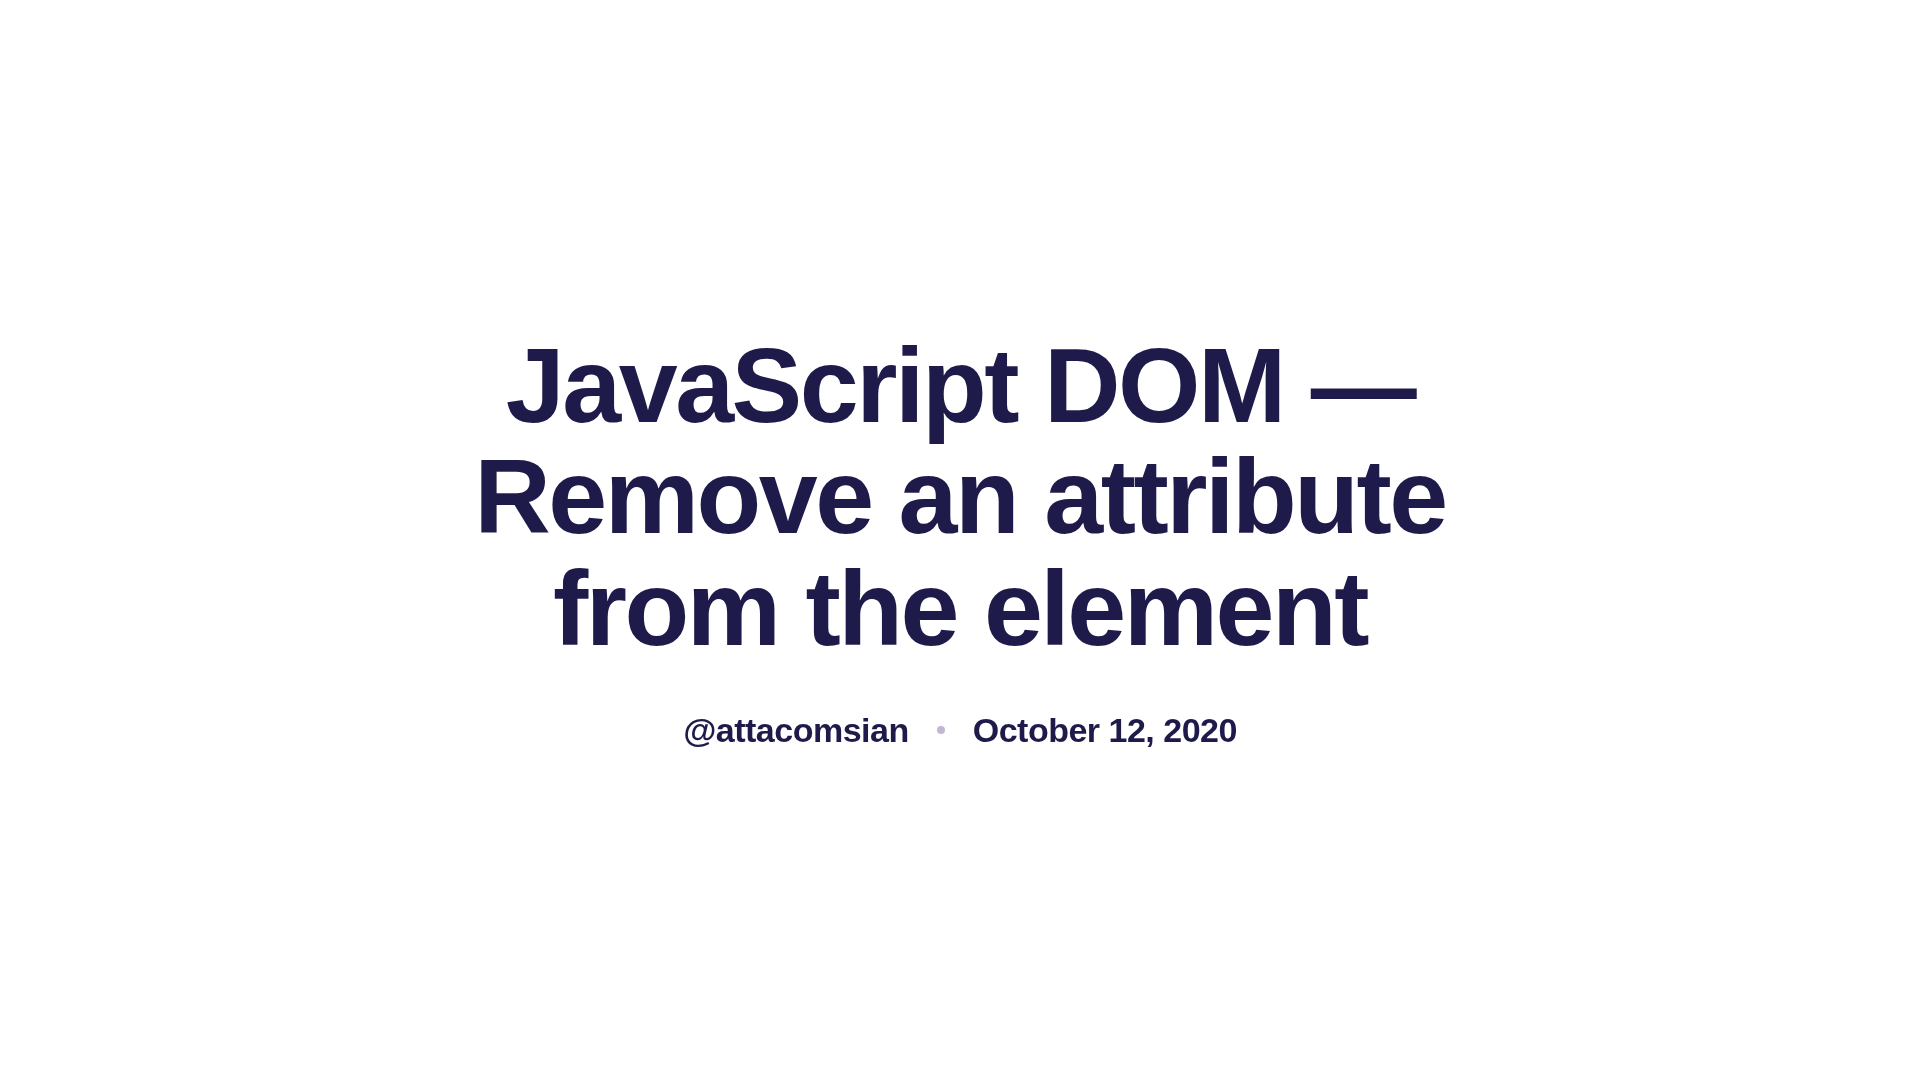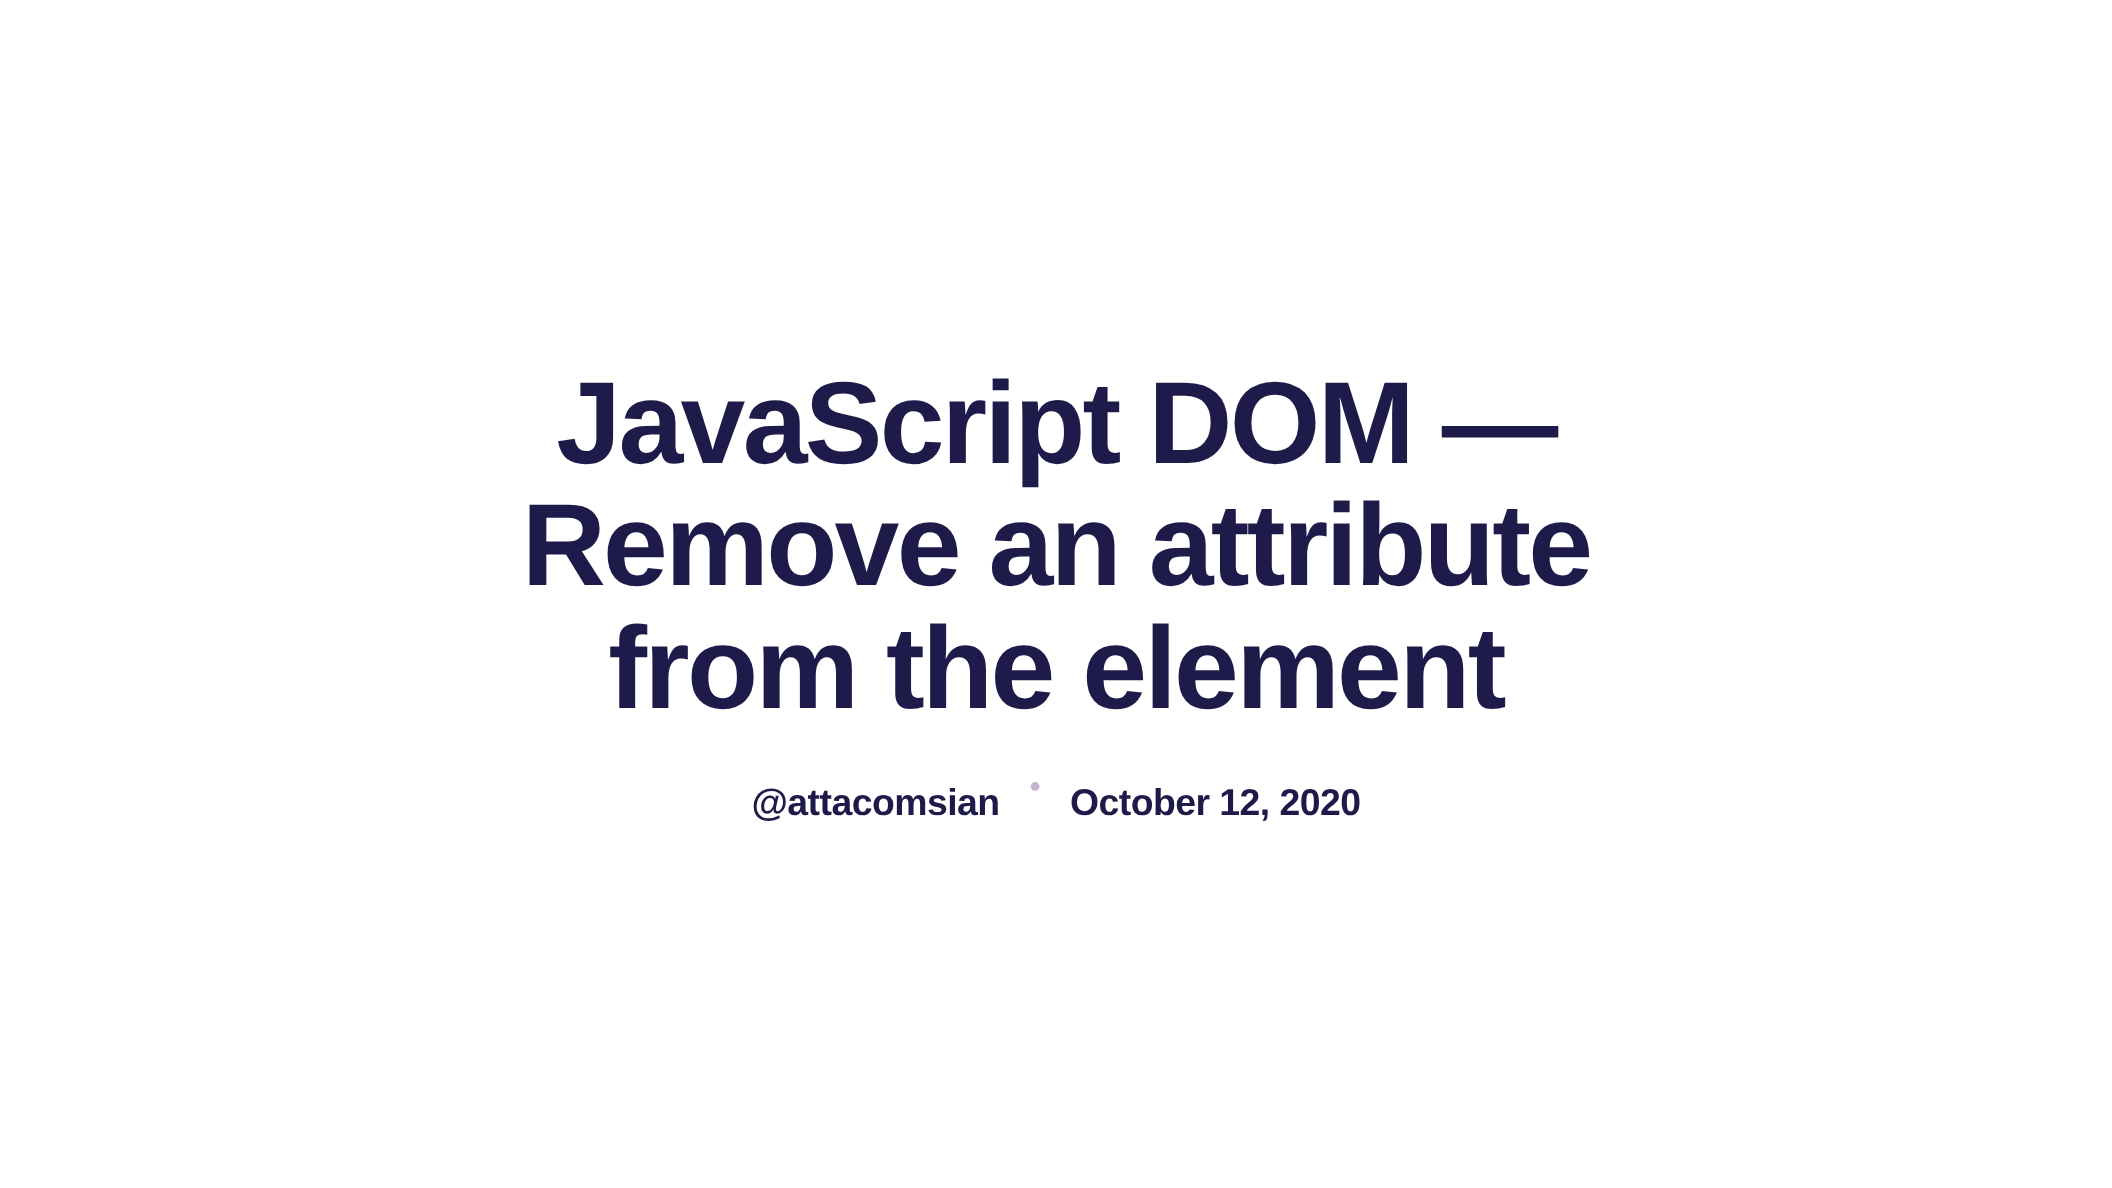--- a/index.html
+++ b/index.html
@@ -30,20 +30,21 @@
       font-weight: 800;
       color: #1e1b4b;
       line-height: 1.05;
       letter-spacing: -2.5px;
       margin-bottom: 47px;
     }
     
     .meta {
       display: flex;
       justify-content: center;
+      align-items: center;
       gap: 28px;
       font-size: 34px;
       font-weight: 700;
     }
     
     .author {
       color: #1e1b4b;
       letter-spacing: -0.5px;
     }
     

